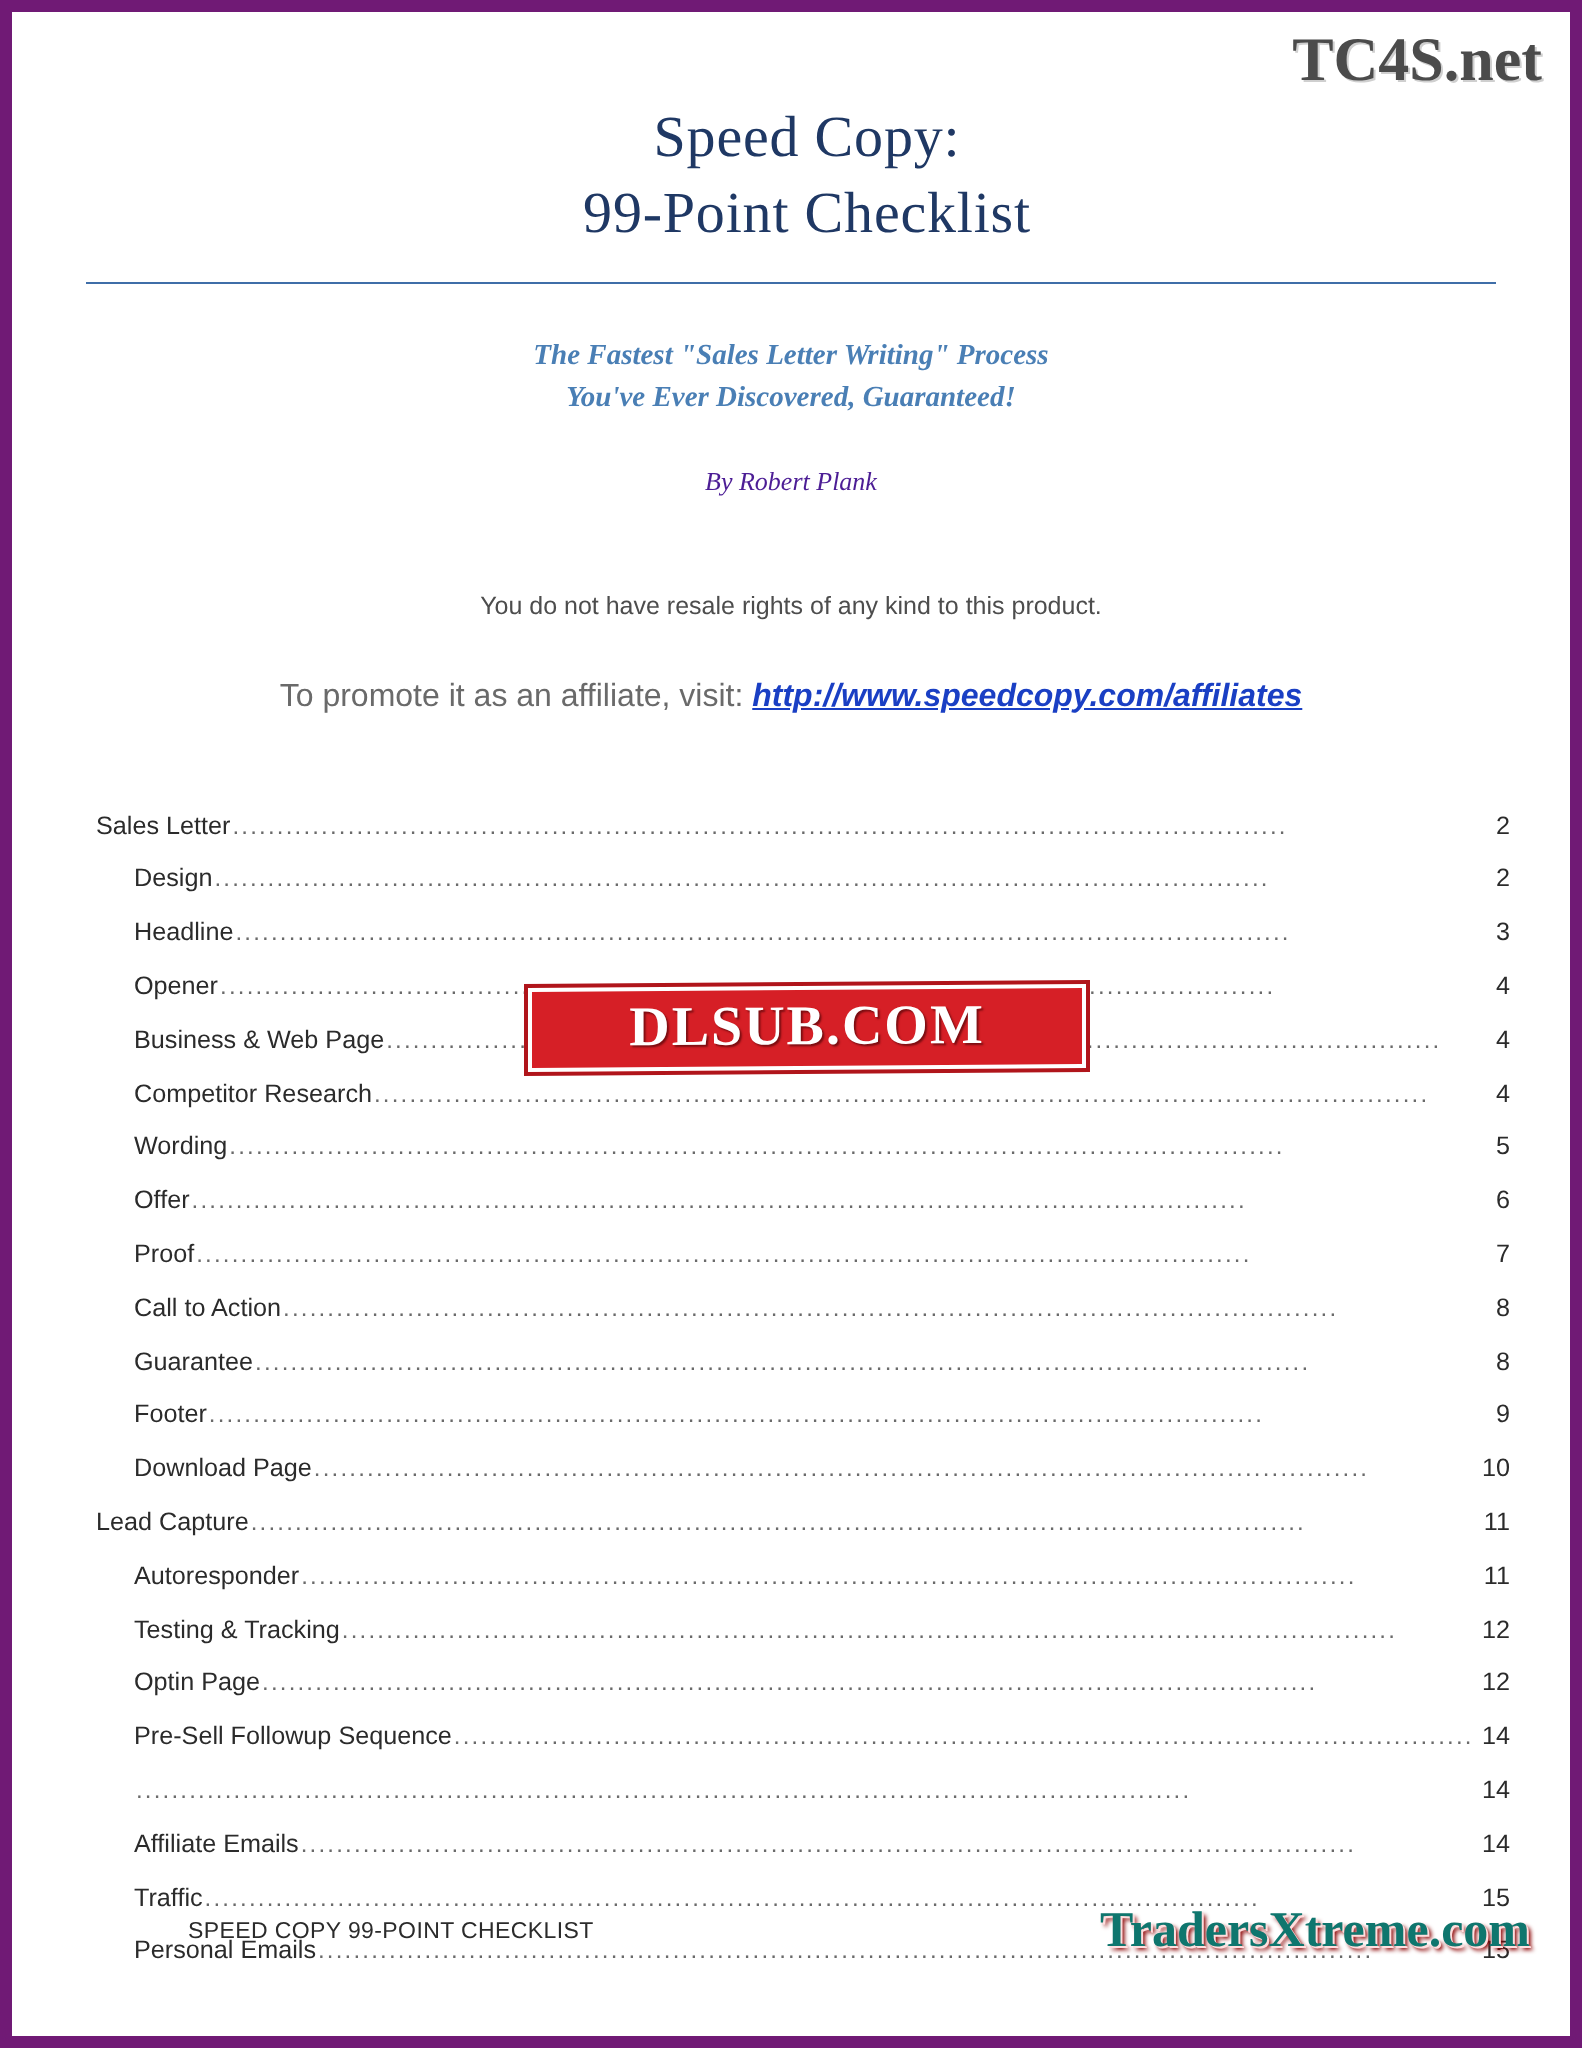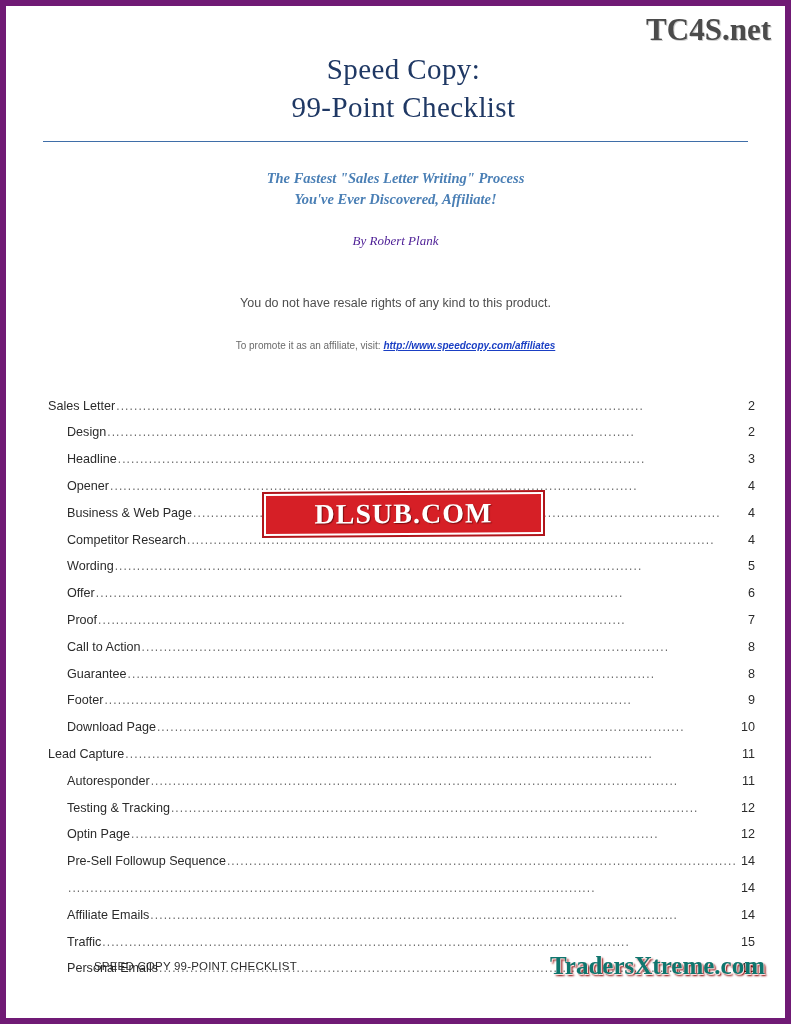--- a/index.html
+++ b/index.html
@@ -81,21 +81,21 @@
     text-align: center;
     font-family: "Liberation Sans", sans-serif;
     font-size: 12.5px;
     color: #4d4d4d;
     line-height: 1.65;
   }
   .affiliate-line {
     margin-top: 26px;
     text-align: center;
     font-family: "Liberation Sans", sans-serif;
-    font-size: 10px;
+    font-size: 16px;
     color: #6a6a6a;
   }
   .affiliate-line a {
     color: #1a3fc4;
     font-weight: bold;
     font-style: italic;
     text-decoration: underline;
   }
 
   
@@ -197,21 +197,21 @@
   <div class="title-block">
     <div class="doc-title">
       <div>Speed Copy:</div>
       <div>99-Point Checklist</div>
     </div>
     <div class="title-rule"></div>
   </div>
 
   <div class="subtitle">
     <div>The Fastest "Sales Letter Writing" Process</div>
-    <div>You've Ever Discovered, Affiliate!</div>
+    <div>You've Ever Discovered, Guaranteed!</div>
   </div>
 
   <div class="byline">By Robert Plank</div>
 
   <div class="notice">
     <div>You do not have resale rights of any kind to this product.</div>
   </div>
 
   <div class="affiliate-line">
     <span>To promote it as an affiliate, visit: </span><a href="#">http://www.speedcopy.com/affiliates</a>

